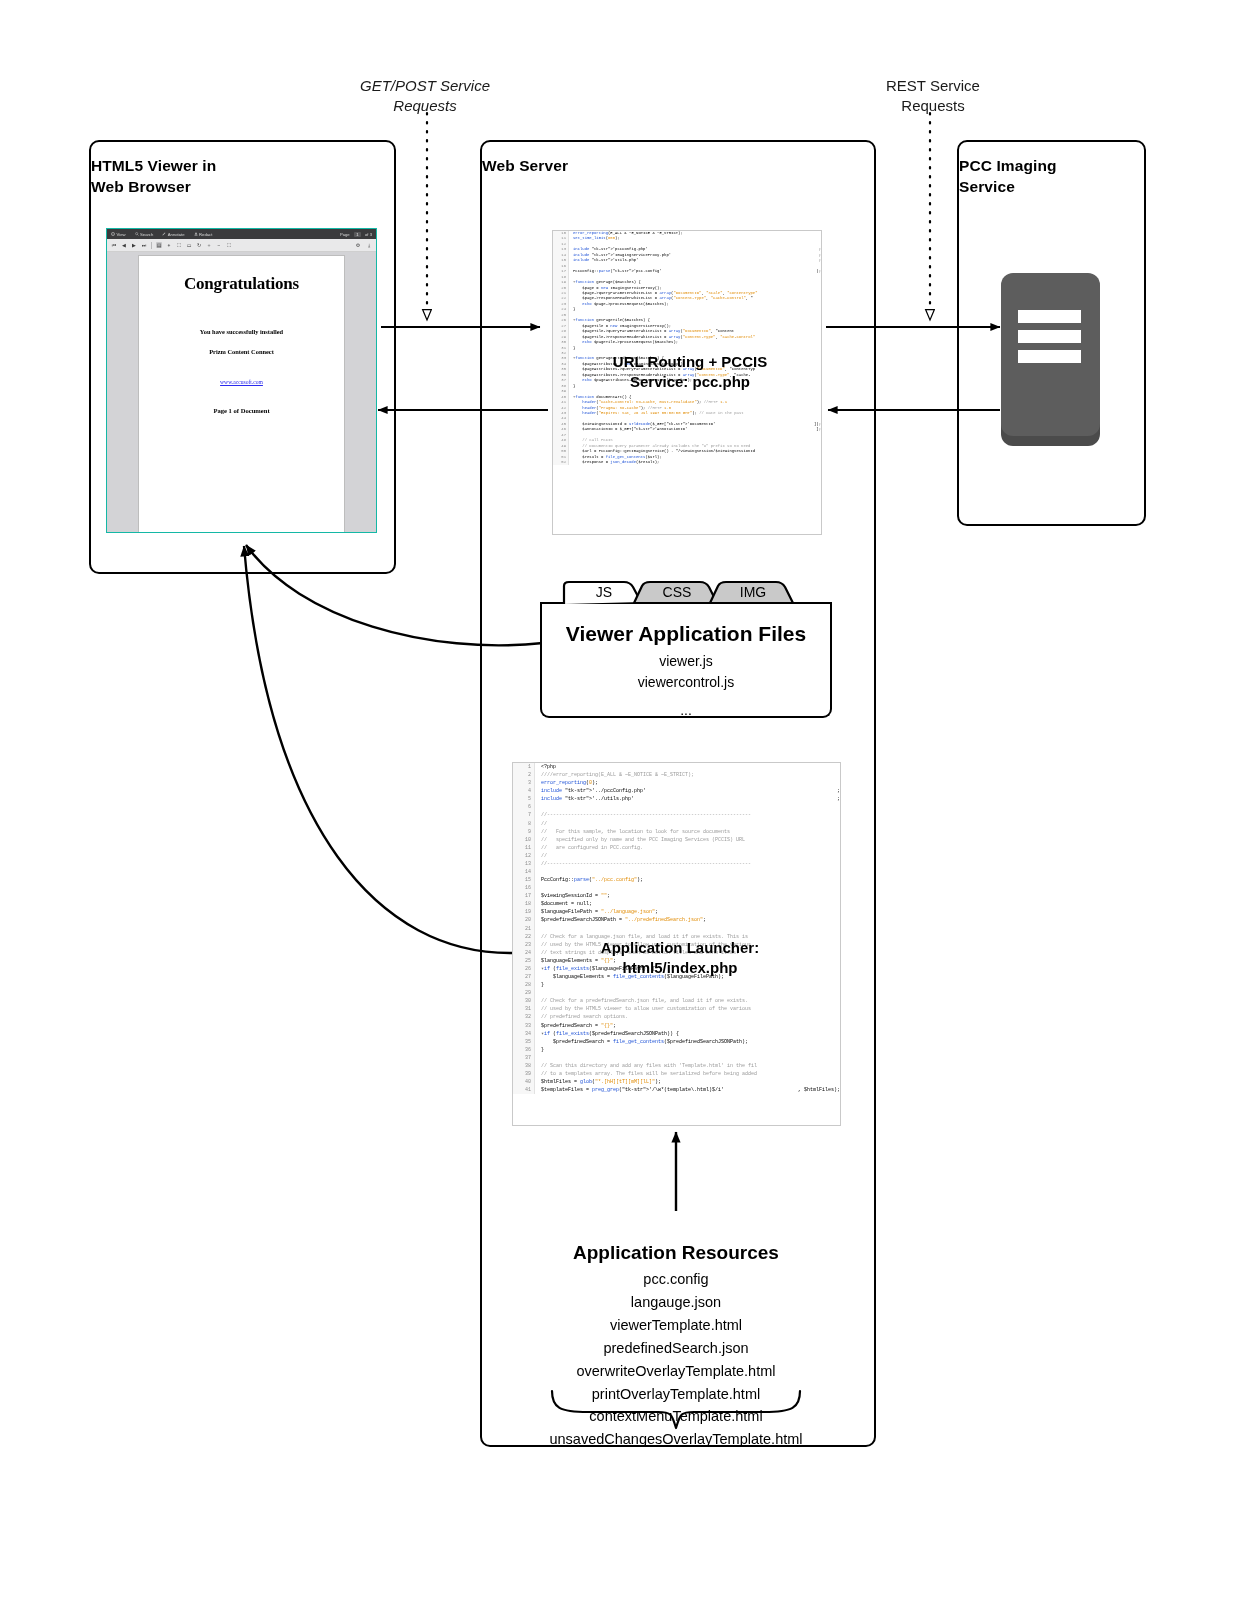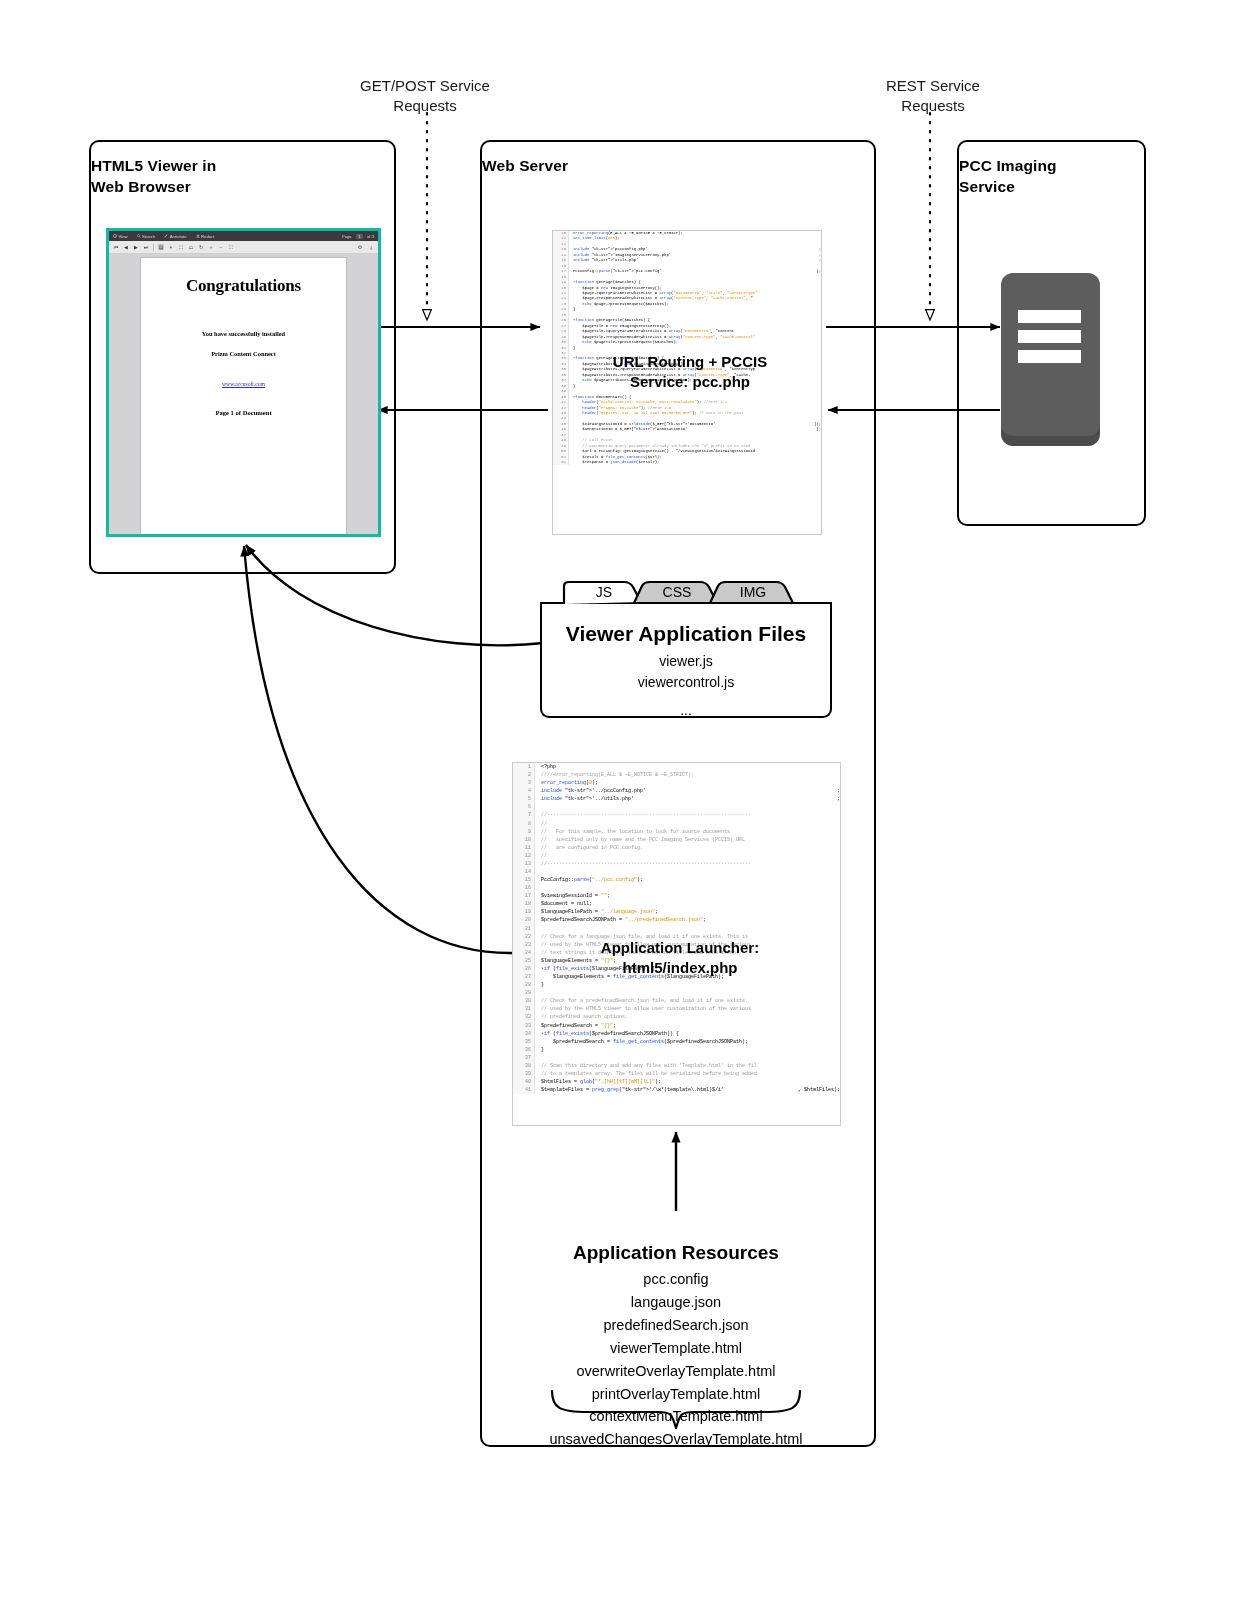--- a/index.html
+++ b/index.html
@@ -13,26 +13,26 @@
   .zone{position:absolute;border:2px solid #000;border-radius:10px;background:transparent;}
   #zone-browser{left:89px;  top:140px; width:303px; height:430px;}
   #zone-webserver{left:480px;top:140px; width:392px; height:1303px;}
   #zone-pccis{left:957px;  top:140px; width:185px; height:382px;}
 
   .zone-title{position:absolute;left:0;right:0;top:14px;text-align:left;
               font-size:15.5px;font-weight:bold;line-height:1.35;letter-spacing:.1px;}
 
   
   .flow-label{position:absolute;text-align:center;font-size:15px;line-height:1.35;color:#1a1a1a;}
-  #label-getpost{left:325px;top:76px;width:200px;}
+  #label-getpost{left:325px;top:76px;width:200px;font-style:italic;}
   #label-rest{left:835px; top:76px;width:196px;}
 
   
   #viewer-shot{position:absolute;left:106px;top:228px;width:269px;height:303px;
-               background:#ffffff;border:3px solid #14b8a6;overflow:hidden;}
+               background:#ffffff;border:1px solid #14b8a6;overflow:hidden;}
   .vw-menubar{position:relative;height:10px;background:#3a3a3c;display:flex;align-items:center;
               padding:0 4px;box-sizing:border-box;}
   .vw-menu-item{display:flex;align-items:center;gap:1.5px;margin-right:9px;
                 font-size:4.2px;color:#d8d8d8;white-space:nowrap;}
   .vw-mini-ico{width:4px;height:4px;display:inline-block;opacity:.85;}
   .vw-pageinfo{margin-left:auto;display:flex;align-items:center;gap:4px;
                font-size:4.2px;color:#d8d8d8;}
   .vw-pagebox{background:#58585a;padding:0 2.5px;border-radius:1px;color:#e8e8e8;}
   .vw-toolbar{position:relative;height:13px;background:#e9e9ea;border-bottom:1px solid #cfcfcf;
               display:flex;align-items:center;padding:0 4px;box-sizing:border-box;gap:4px;}
@@ -362,22 +362,22 @@
   <div class="code-caption" id="cap-index">
     <div>Application Launcher:</div>
     <div>html5/index.php</div>
   </div>
 
   <div id="resources">
     <div class="res-text">
       <div class="rt-title">Application Resources</div>
       <div>pcc.config</div>
       <div>langauge.json</div>
+      <div>viewerTemplate.html</div>
       <div>predefinedSearch.json</div>
-      <div>viewerTemplate.html</div>
       <div>overwriteOverlayTemplate.html</div>
       <div>printOverlayTemplate.html</div>
       <div>contextMenuTemplate.html</div>
       <div>unsavedChangesOverlayTemplate.html</div>
     </div>
   </div>
 
   <div class="zone" id="zone-pccis">
     <div class="zone-title">
       <div>PCC Imaging</div>

